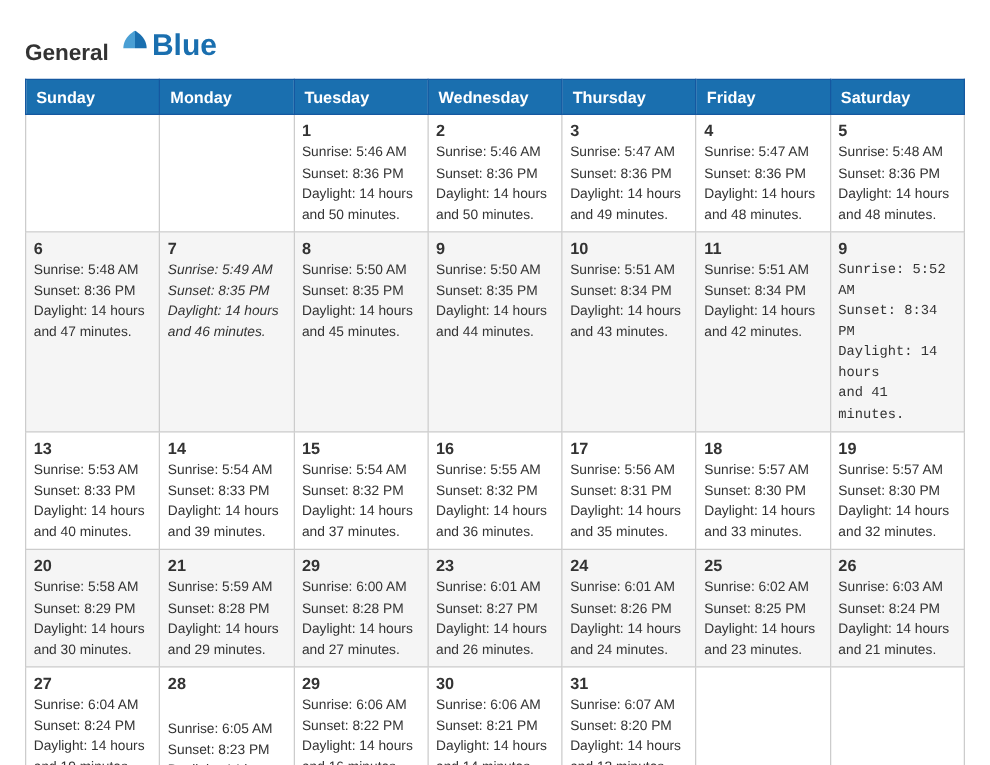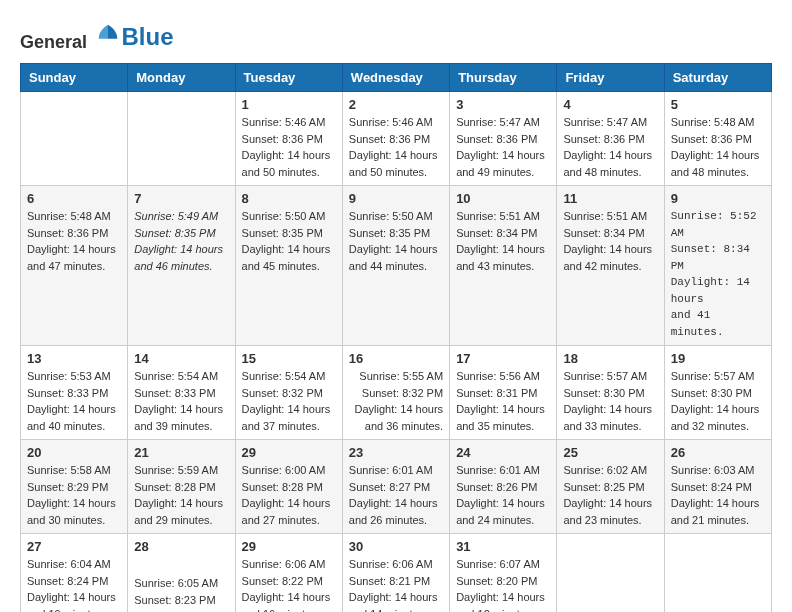--- a/index.html
+++ b/index.html
@@ -226,21 +226,21 @@
         </td>
         <td>
           <span class="day-number">15</span>
           <div class="cell-content" style="white-space: pre-line;">Sunrise: 5:54 AM
 Sunset: 8:32 PM
 Daylight: 14 hours
 and 37 minutes.</div>
         </td>
         <td>
           <span class="day-number">16</span>
-          <div class="cell-content" style="white-space: pre-line; text-align: right;">Sunrise: 5:55 AM
+          <div class="cell-content" style="white-space: pre-line;">Sunrise: 5:55 AM
 Sunset: 8:32 PM
 Daylight: 14 hours
 and 36 minutes.</div>
         </td>
         <td>
           <span class="day-number">17</span>
           <div class="cell-content" style="white-space: pre-line;">Sunrise: 5:56 AM
 Sunset: 8:31 PM
 Daylight: 14 hours
 and 35 minutes.</div>

